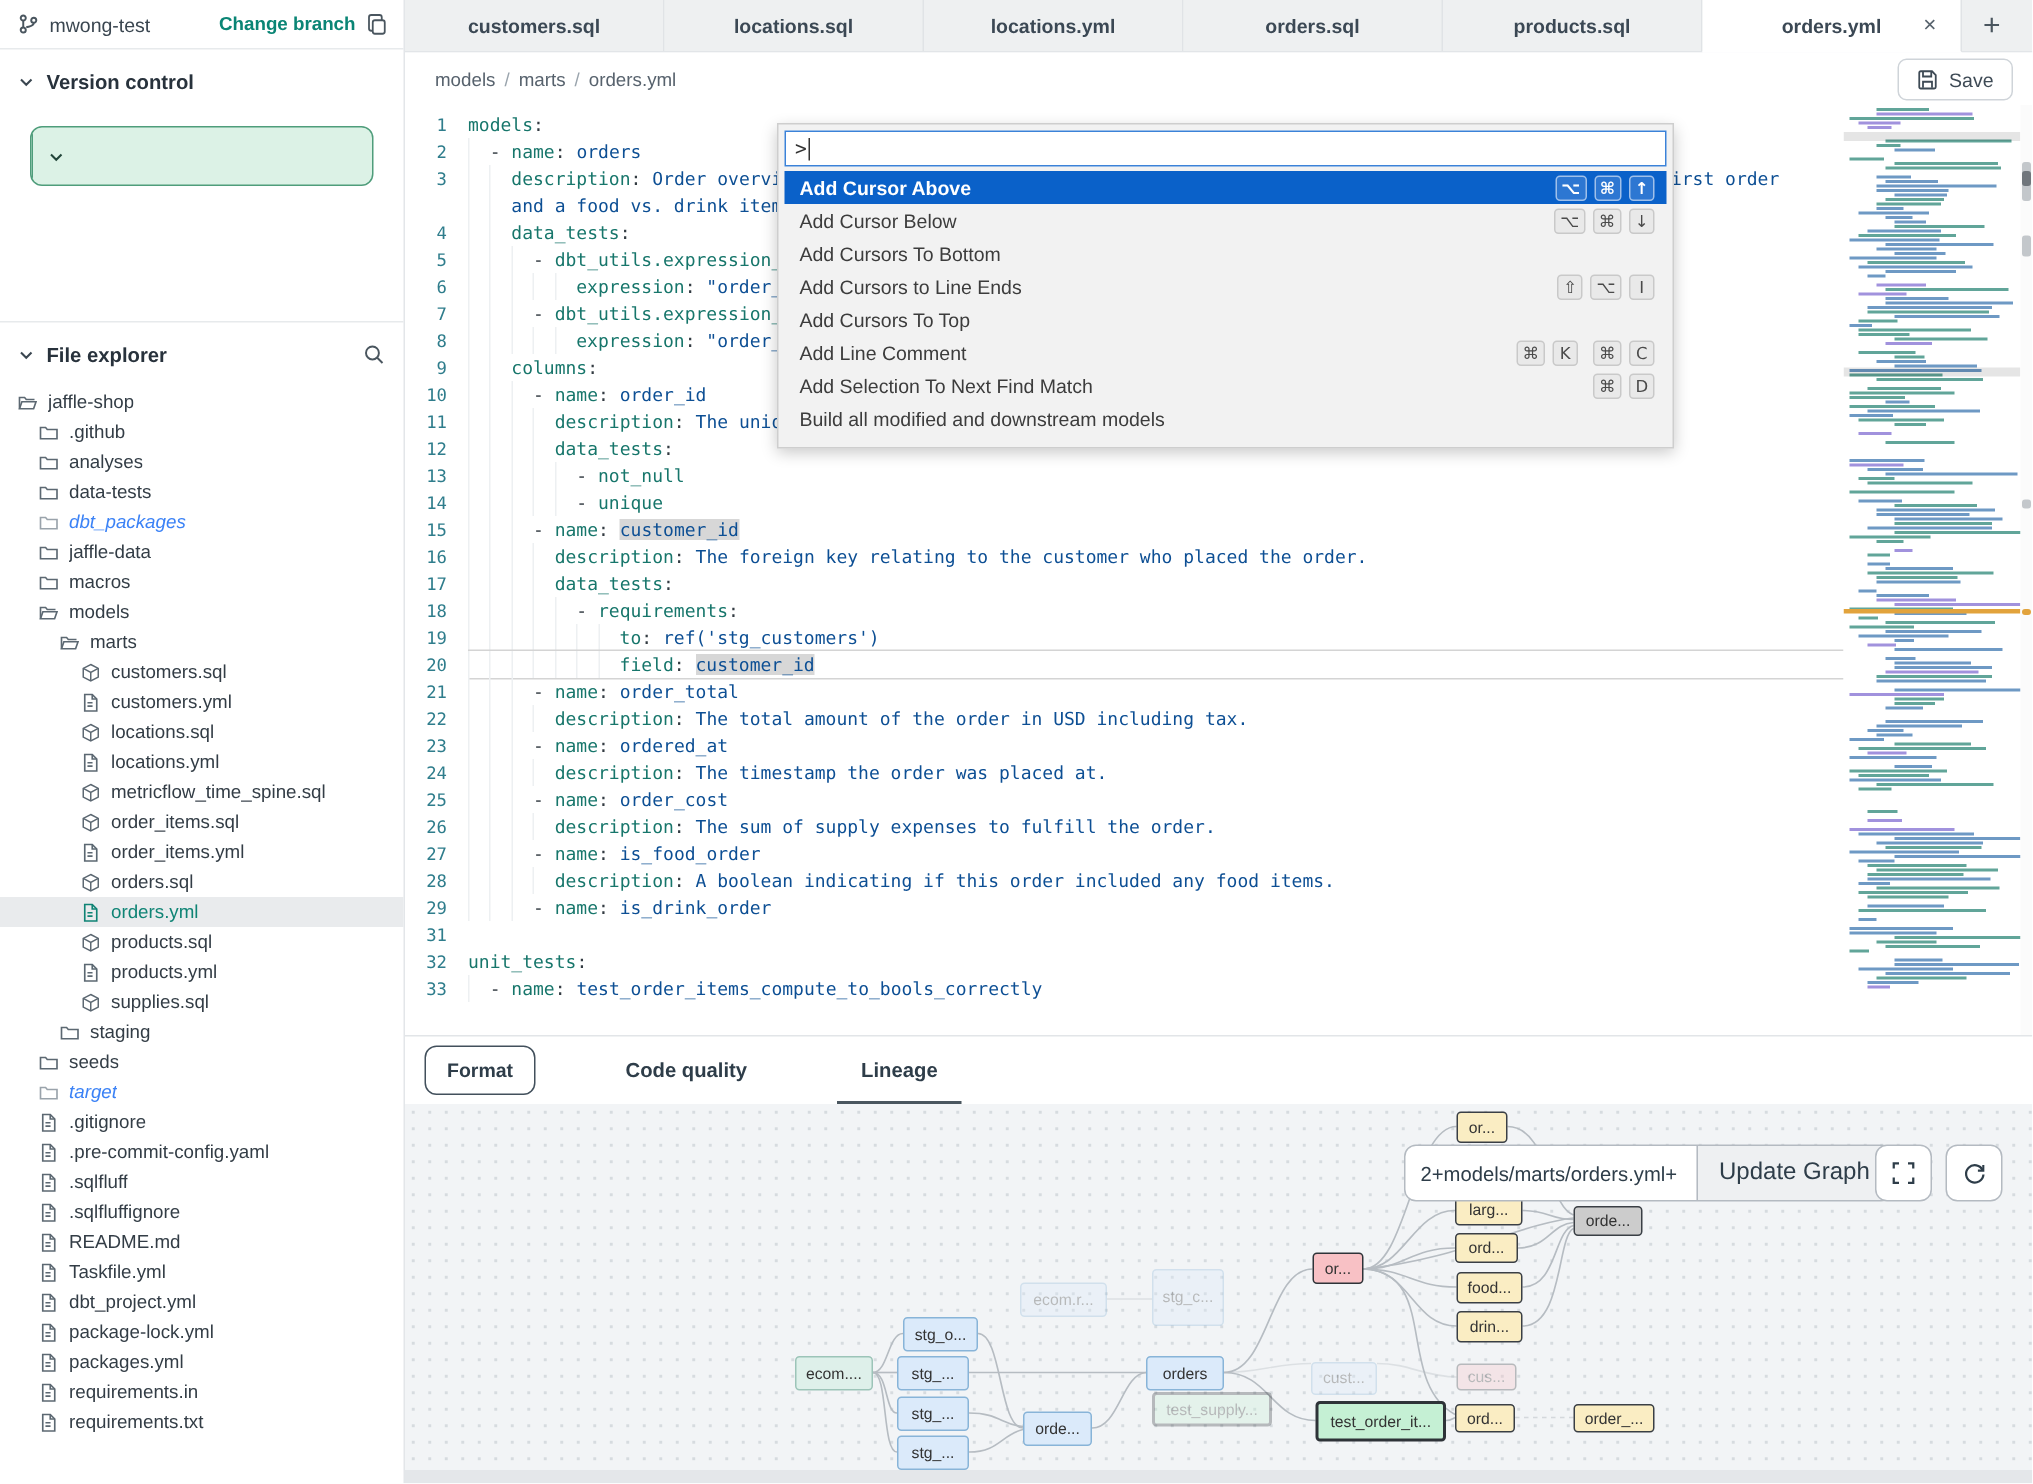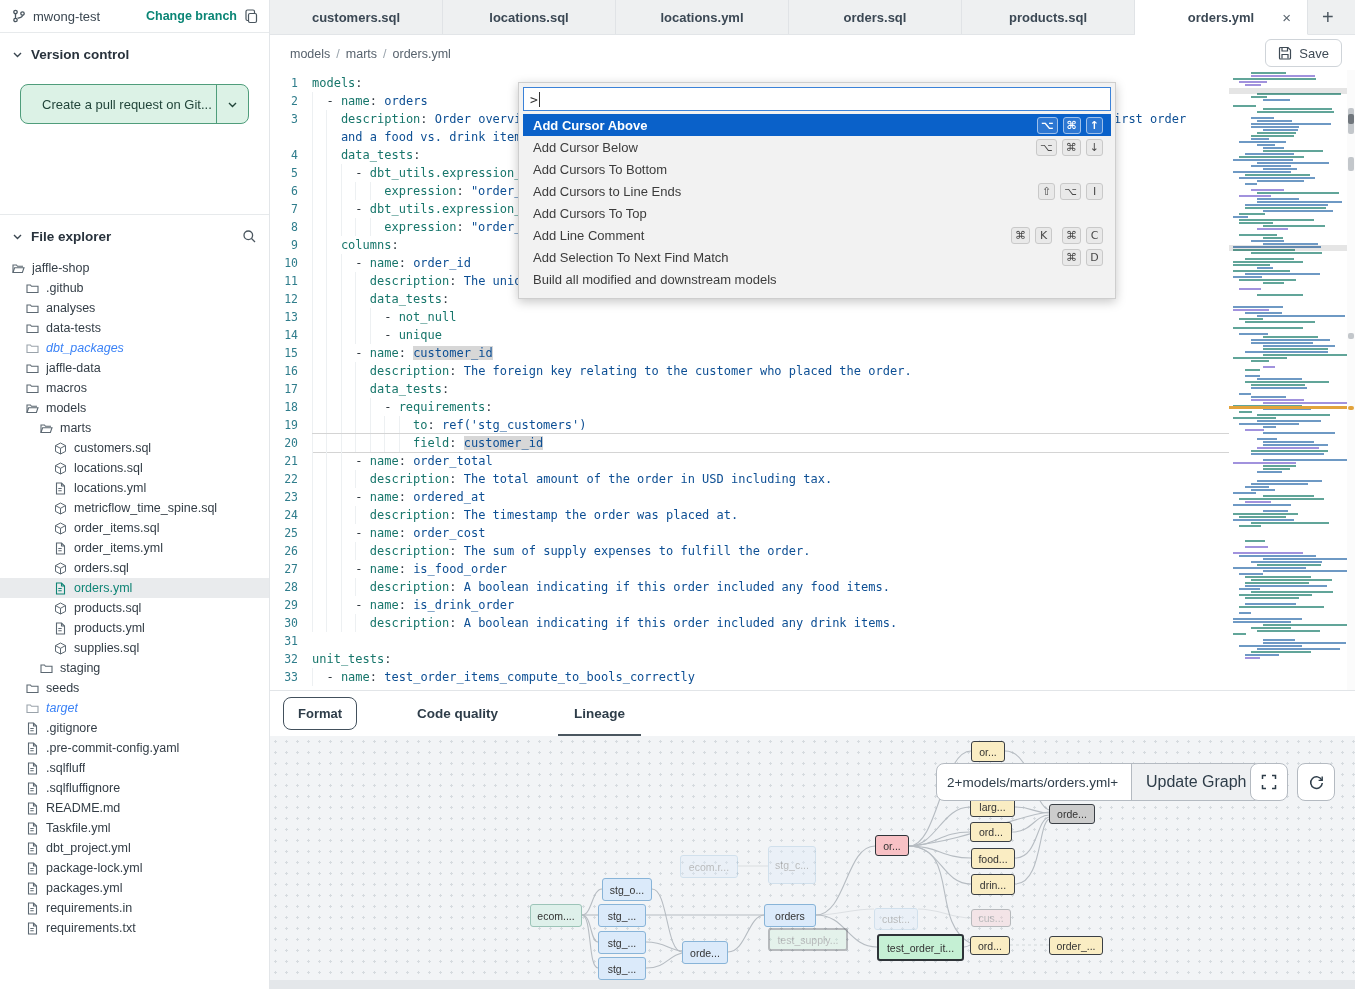--- a/index.html
+++ b/index.html
@@ -121,26 +121,20 @@
     <div class="sb-divider"></div>
 
     <div class="sb-section-head">
       <svg width="11" height="11" viewBox="0 0 11 11" fill="none" stroke="#3a4650" stroke-width="1.4">
           <path d="M2 4l3.5 3.5L9 4"></path>
         </svg>
       <span class="title">Version control</span>
     </div>
 
     <div class="pr-btn-wrap">
-      <div class="pr-btn-main">
-        <svg width="14" height="14" viewBox="0 0 14 14" fill="none" stroke="#22453a" stroke-width="1.3">
-            <path d="M5.5 3H3a1 1 0 0 0-1 1v7a1 1 0 0 0 1 1h7a1 1 0 0 0 1-1V8.5 M8 2h4v4 M12 2L6.5 7.5"></path>
-          </svg>
-        <span>Create a pull request on Git...</span>
-      </div>
       <div class="pr-btn-caret">
         <svg width="11" height="11" viewBox="0 0 11 11" fill="none" stroke="#22453a" stroke-width="1.4">
             <path d="M2 4l3.5 3.5L9 4"></path>
           </svg>
       </div>
     </div>
     <div class="vc-space"></div>
     <div class="sb-divider"></div>
 
     <div class="sb-section-head">
@@ -234,20 +228,29 @@
           <span class="lbl">marts</span>
         </div>
         <div class="tree-item" style="padding-left:54px">
           <span class="ticon">
             <svg width="13" height="13" viewBox="0 0 13 13" fill="none" stroke-width="1">
               <path d="M6.5 1 11.5 3.6V9.4L6.5 12 1.5 9.4V3.6Z"></path>
               <path d="M1.5 3.6 6.5 6.3 11.5 3.6 M6.5 6.3V12"></path>
             </svg>
           </span>
           <span class="lbl">customers.sql</span>
+        </div>
+        <div class="tree-item" style="padding-left:54px">
+          <span class="ticon">
+            <svg width="12" height="13" viewBox="0 0 12 13" fill="none" stroke-width="1.1">
+              <path d="M2.5 1h5L10.5 4v8h-8z"></path>
+              <path d="M7.5 1v3h3 M4.3 6.5h3.4 M4.3 8.7h3.4"></path>
+            </svg>
+          </span>
+          <span class="lbl">customers.yml</span>
         </div>
         <div class="tree-item" style="padding-left:54px">
           <span class="ticon">
             <svg width="13" height="13" viewBox="0 0 13 13" fill="none" stroke-width="1">
               <path d="M6.5 1 11.5 3.6V9.4L6.5 12 1.5 9.4V3.6Z"></path>
               <path d="M1.5 3.6 6.5 6.3 11.5 3.6 M6.5 6.3V12"></path>
             </svg>
           </span>
           <span class="lbl">locations.sql</span>
         </div>
@@ -519,21 +522,20 @@
           <div class="crow cur"><span class="ln">20</span><span class="code"><span class="ig"></span><span class="ig"></span><span class="ig"></span><span class="ig"></span><span class="ig"></span><span class="ig"></span><span class="ig"></span><span class="sk">field</span><span class="sp">:</span><span class="sv"> </span><span class="sh">customer_id</span></span></div>
           <div class="crow"><span class="ln">21</span><span class="code"><span class="ig"></span><span class="ig"></span><span class="ig"></span><span class="sd">- </span><span class="sk">name</span><span class="sp">:</span><span class="sv"> order_total</span></span></div>
           <div class="crow"><span class="ln">22</span><span class="code"><span class="ig"></span><span class="ig"></span><span class="ig"></span><span class="ig"></span><span class="sk">description</span><span class="sp">:</span><span class="sv"> The total amount of the order in USD including tax.</span></span></div>
           <div class="crow"><span class="ln">23</span><span class="code"><span class="ig"></span><span class="ig"></span><span class="ig"></span><span class="sd">- </span><span class="sk">name</span><span class="sp">:</span><span class="sv"> ordered_at</span></span></div>
           <div class="crow"><span class="ln">24</span><span class="code"><span class="ig"></span><span class="ig"></span><span class="ig"></span><span class="ig"></span><span class="sk">description</span><span class="sp">:</span><span class="sv"> The timestamp the order was placed at.</span></span></div>
           <div class="crow"><span class="ln">25</span><span class="code"><span class="ig"></span><span class="ig"></span><span class="ig"></span><span class="sd">- </span><span class="sk">name</span><span class="sp">:</span><span class="sv"> order_cost</span></span></div>
           <div class="crow"><span class="ln">26</span><span class="code"><span class="ig"></span><span class="ig"></span><span class="ig"></span><span class="ig"></span><span class="sk">description</span><span class="sp">:</span><span class="sv"> The sum of supply expenses to fulfill the order.</span></span></div>
           <div class="crow"><span class="ln">27</span><span class="code"><span class="ig"></span><span class="ig"></span><span class="ig"></span><span class="sd">- </span><span class="sk">name</span><span class="sp">:</span><span class="sv"> is_food_order</span></span></div>
           <div class="crow"><span class="ln">28</span><span class="code"><span class="ig"></span><span class="ig"></span><span class="ig"></span><span class="ig"></span><span class="sk">description</span><span class="sp">:</span><span class="sv"> A boolean indicating if this order included any food items.</span></span></div>
           <div class="crow"><span class="ln">29</span><span class="code"><span class="ig"></span><span class="ig"></span><span class="ig"></span><span class="sd">- </span><span class="sk">name</span><span class="sp">:</span><span class="sv"> is_drink_order</span></span></div>
-          <div class="crow"><span class="ln">30</span><span class="code"><span class="ig"></span><span class="ig"></span><span class="ig"></span><span class="ig"></span><span class="sk">description</span><span class="sp">:</span><span class="sv"> A boolean indicating if this order included any drink items.</span></span></div>
           <div class="crow"><span class="ln">31</span><span class="code"></span></div>
           <div class="crow"><span class="ln">32</span><span class="code"><span class="sk">unit_tests</span><span class="sp">:</span></span></div>
           <div class="crow"><span class="ln">33</span><span class="code"><span class="ig"></span><span class="sd">- </span><span class="sk">name</span><span class="sp">:</span><span class="sv"> test_order_items_compute_to_bools_correctly</span></span></div>
         </div>
       <div class="minimap" id="minimap">
         <div id="mm-bars" style="position:absolute;left:2px;top:2px;width:108px;height:616px">
             <div style="position:absolute;left:20px;top:0px;width:35px;height:2px;background:#3a8f7f;opacity:.8"></div>
             <div style="position:absolute;left:20px;top:3px;width:64px;height:2px;background:#8a77d4;opacity:.8"></div>
             <div style="position:absolute;left:2px;top:6px;width:83px;height:2px;background:#3a8f7f;opacity:.8"></div>
             <div style="position:absolute;left:8px;top:9px;width:28px;height:2px;background:#8a77d4;opacity:.8"></div>

